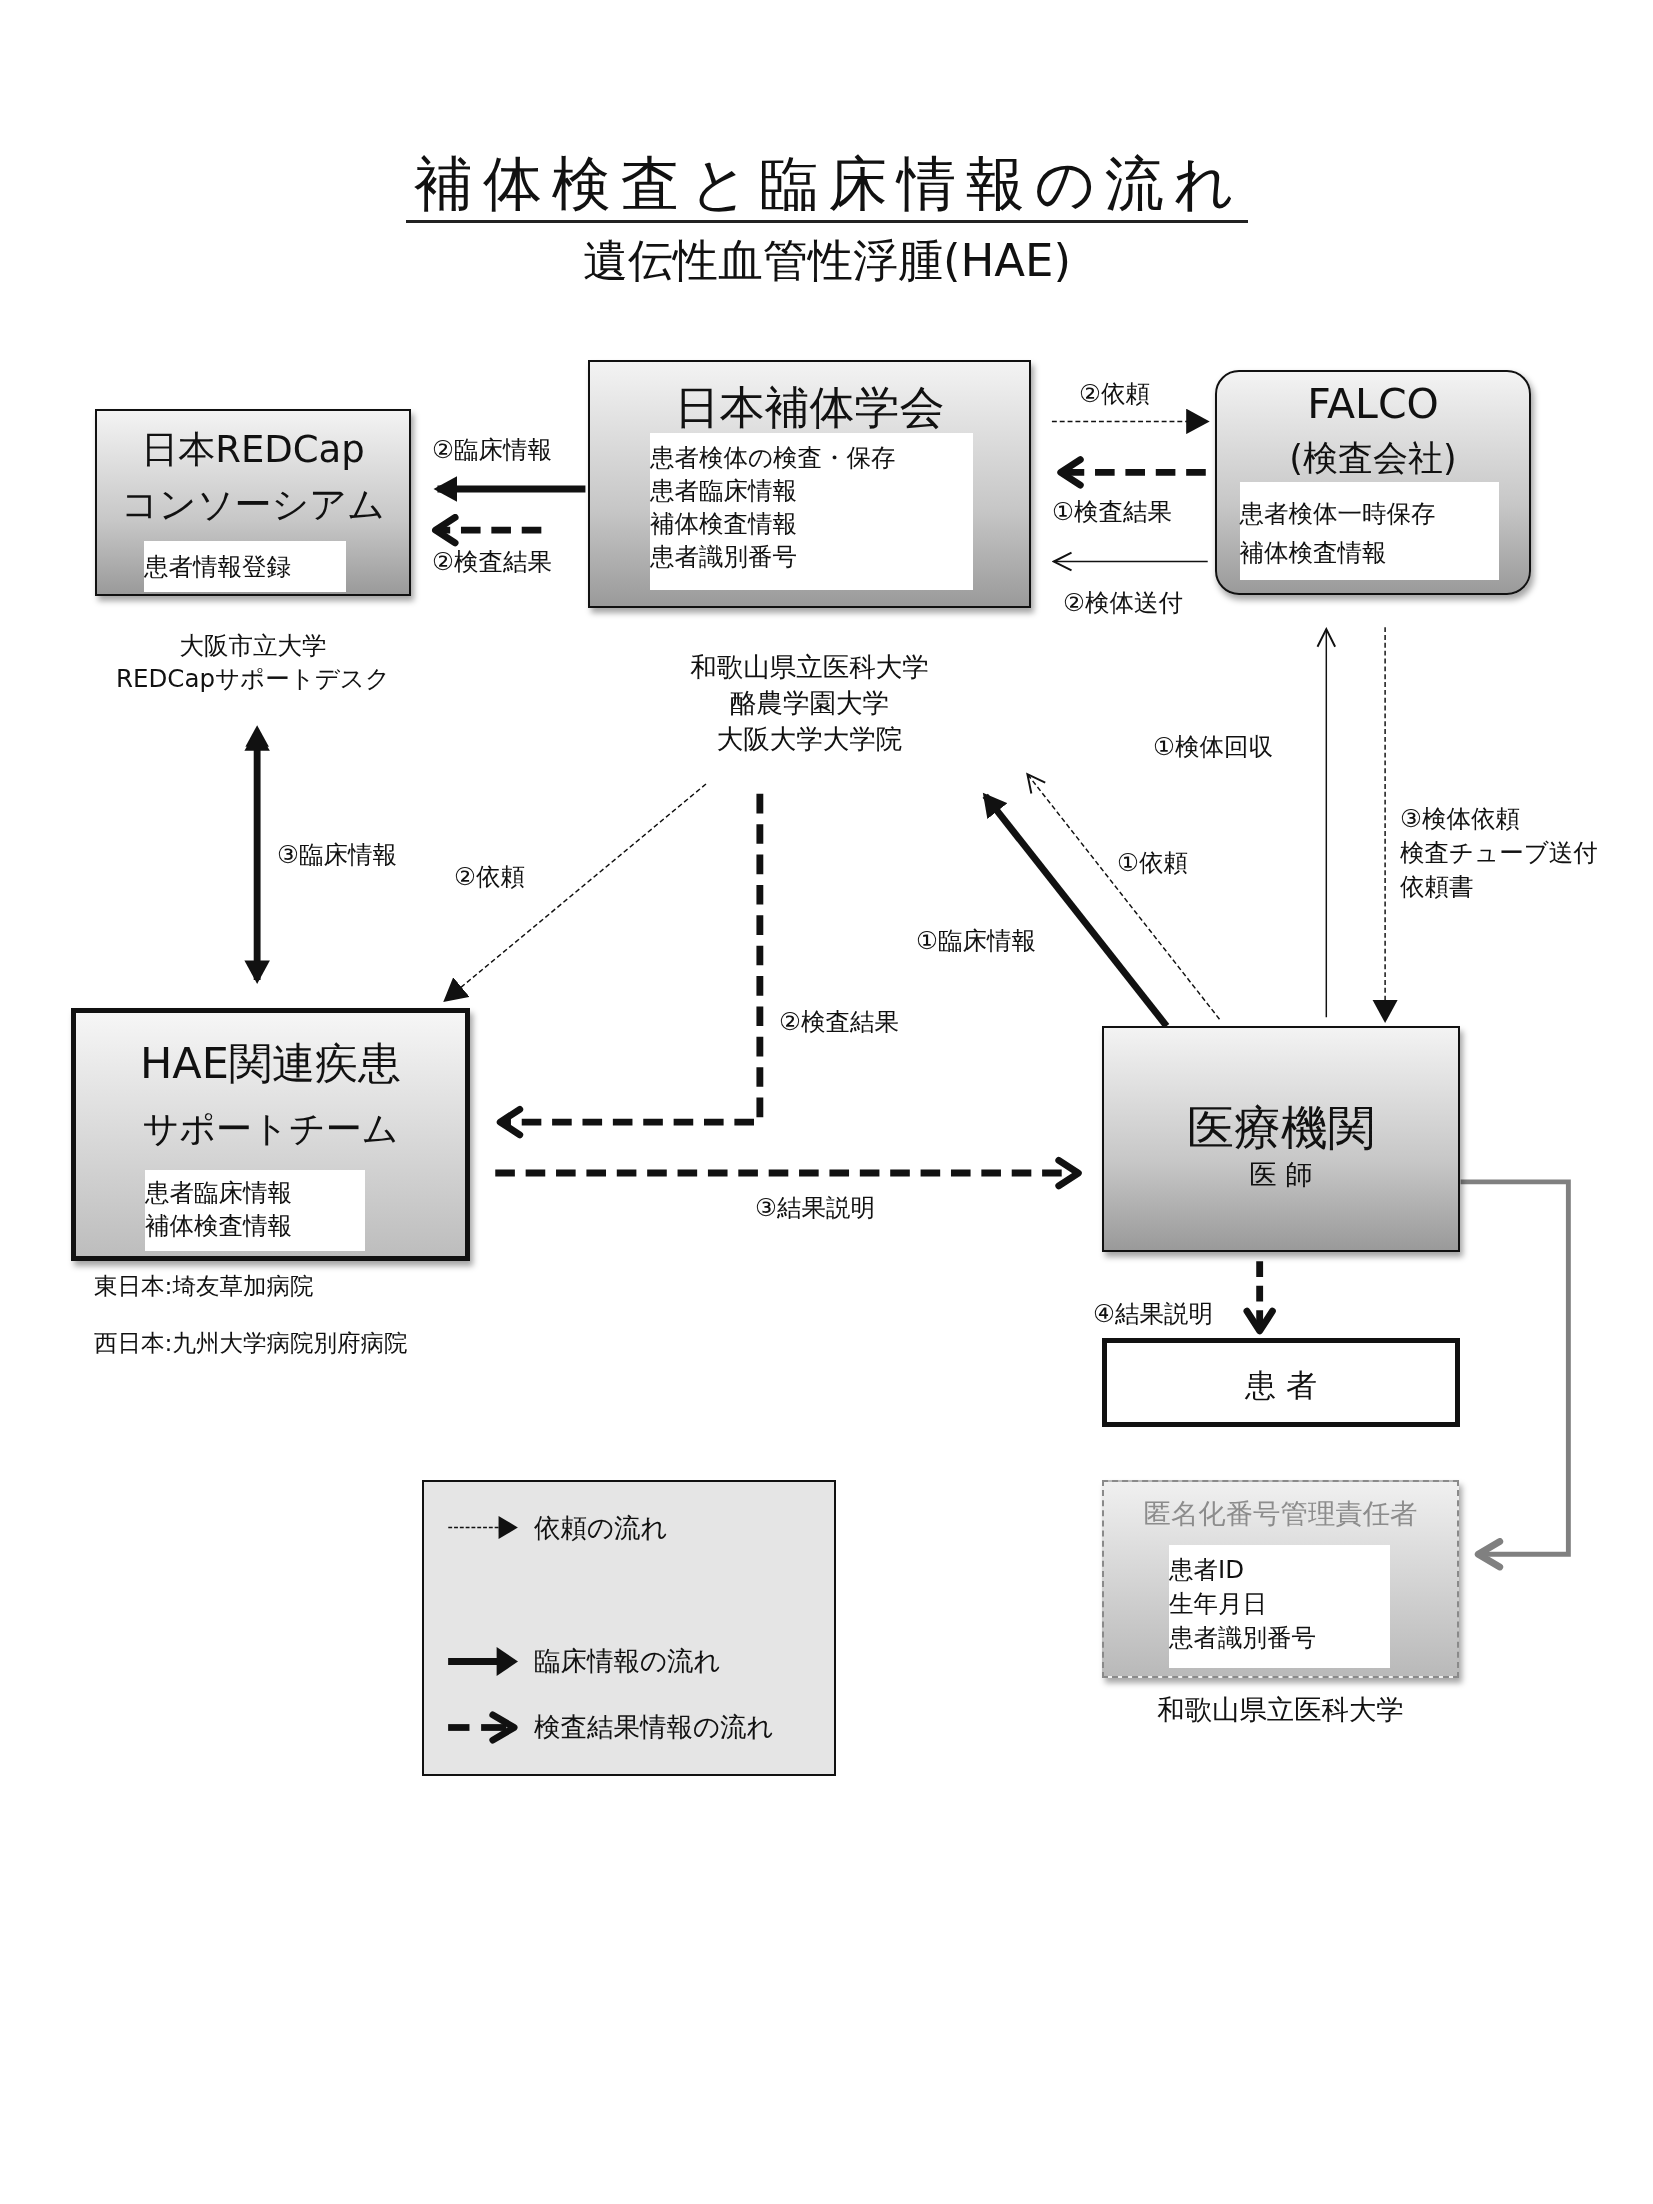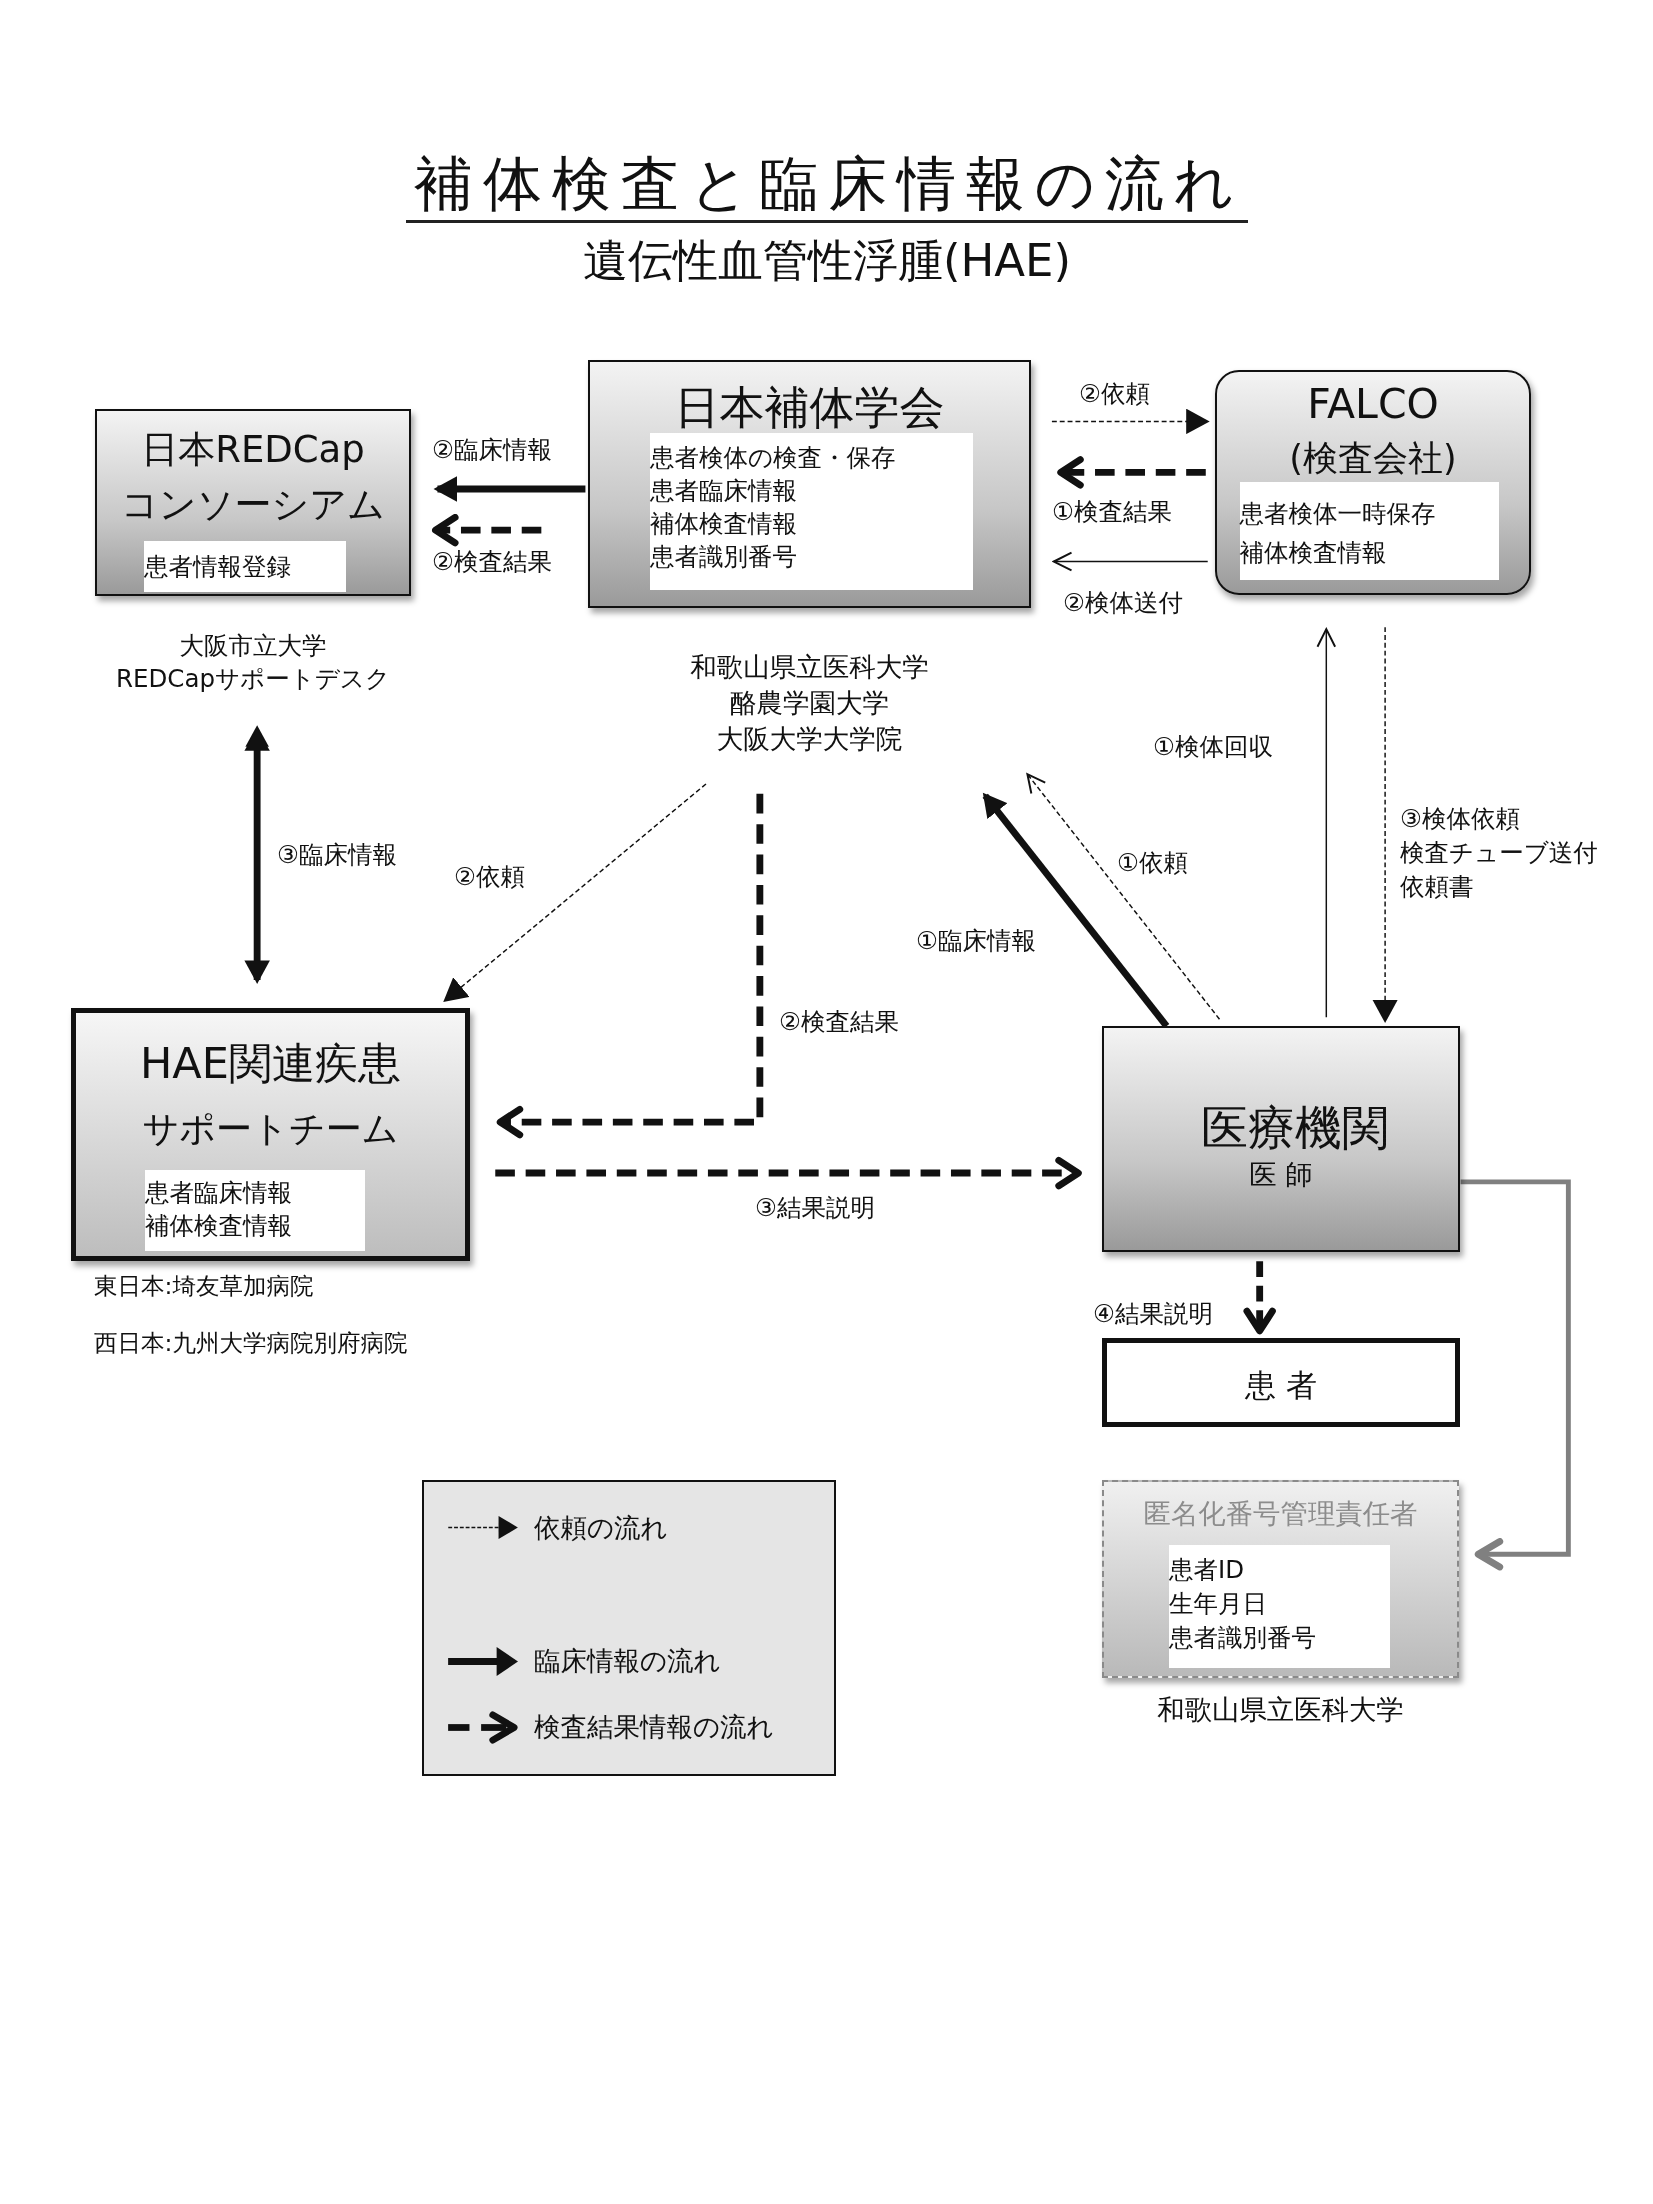--- a/index.html
+++ b/index.html
@@ -123,21 +123,21 @@
   <div class="abs" style="left:0; width:100%; top:92px; font-size:36px;">サポートチーム</div>
   <div class="inner" style="left:69px; top:157px; width:220px; height:81px; padding-top:5.9px; box-sizing:border-box; font-size:24.5px; line-height:33px;">
     <div>患者臨床情報</div>
     <div>補体検査情報</div>
   </div>
 </div>
 <div class="lbl" style="left:94px; top:1270px; font-size:23.5px;">東日本:埼友草加病院</div>
 <div class="lbl" style="left:94px; top:1327px; font-size:23.5px;">西日本:九州大学病院別府病院</div>
 
 <div class="box gray-grad" style="left:1102px; top:1026px; width:358px; height:226px;">
-  <div class="abs" style="left:14px; width:100%; top:69px; font-size:47px;font-family:Liberation Serif, serif;">医療機関</div>
+  <div class="abs" style="left:0; width:100%; top:69px; font-size:47px;font-family:Liberation Serif, serif;">医療機関</div>
   <div class="abs" style="left:0; width:100%; top:129px; font-size:27.4px;">医 師</div>
 </div>
 
 <div class="box thick white" style="left:1102px; top:1338px; width:358px; height:89px;padding-left:41px;">
   <div class="abs" style="left:0; width:100%; top:21.6px; font-size:31px;">患 者</div>
 </div>
 
 <div class="box dashed" style="left:1102px; top:1480px; width:357px; height:198px; background:linear-gradient(#f0f0f0, #b9b9b9);">
   <div class="abs" style="left:0; width:100%; top:13.7px; font-size:27.4px; color:#8c8c8c;">匿名化番号管理責任者</div>
   <div class="inner" style="left:65px; top:63px; width:221px; height:123px; padding-top:7.8px; box-sizing:border-box; font-size:24.5px; line-height:34px;">

